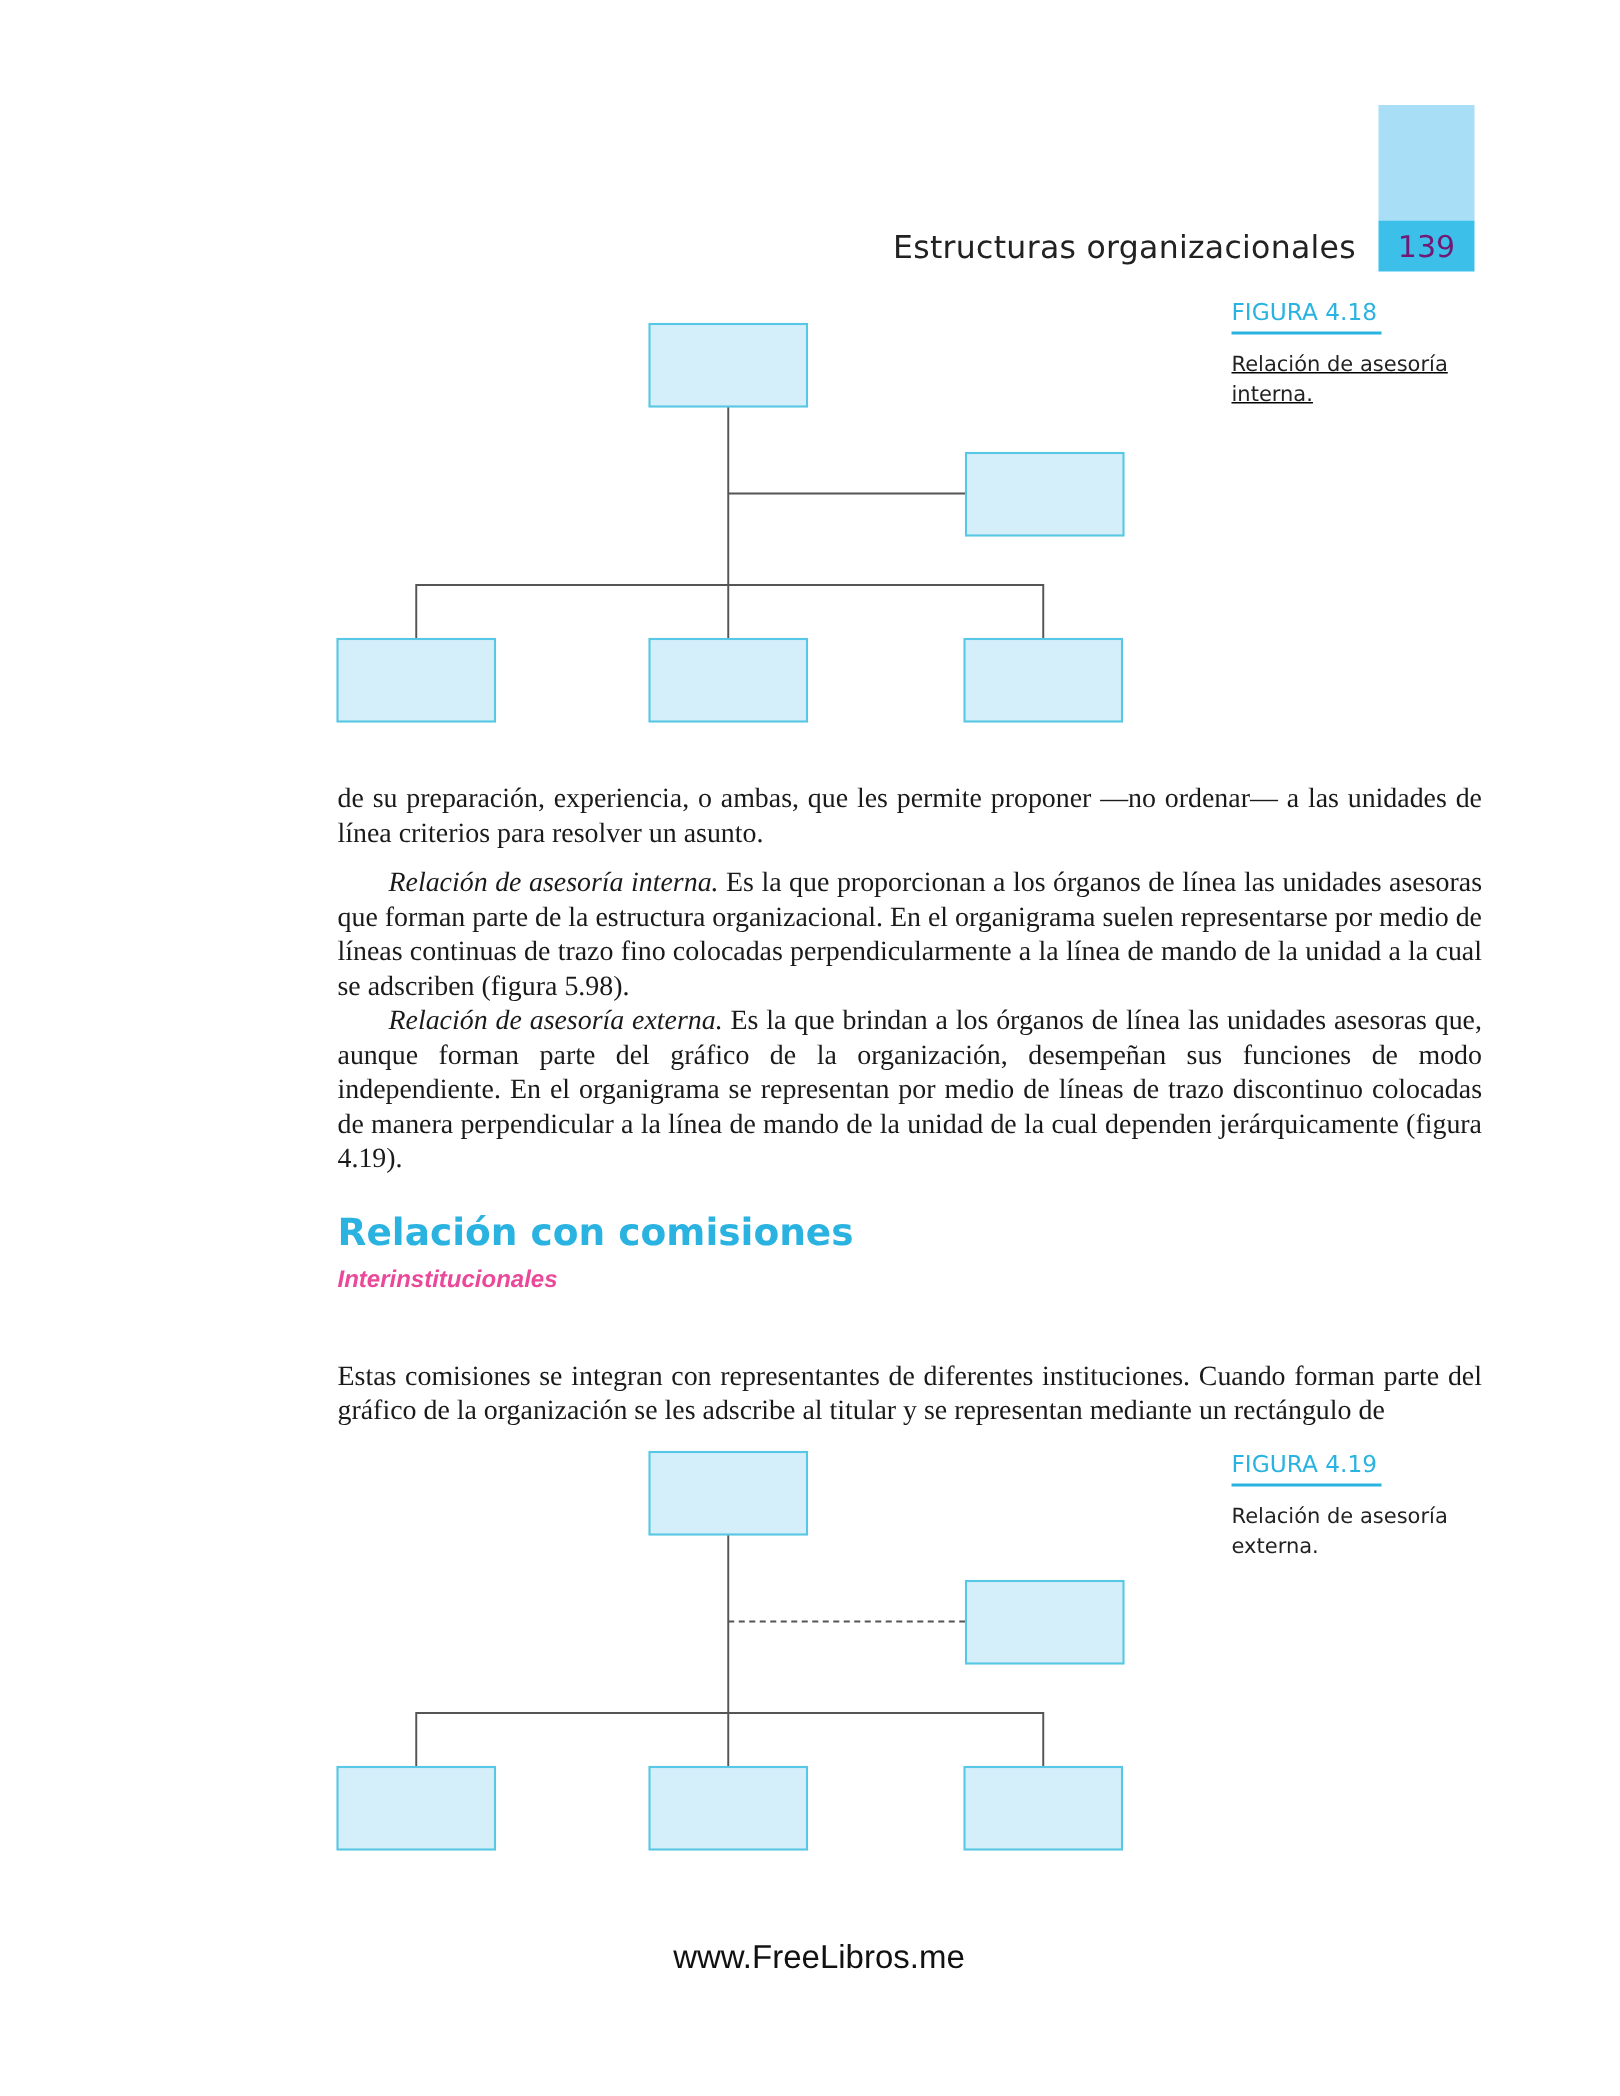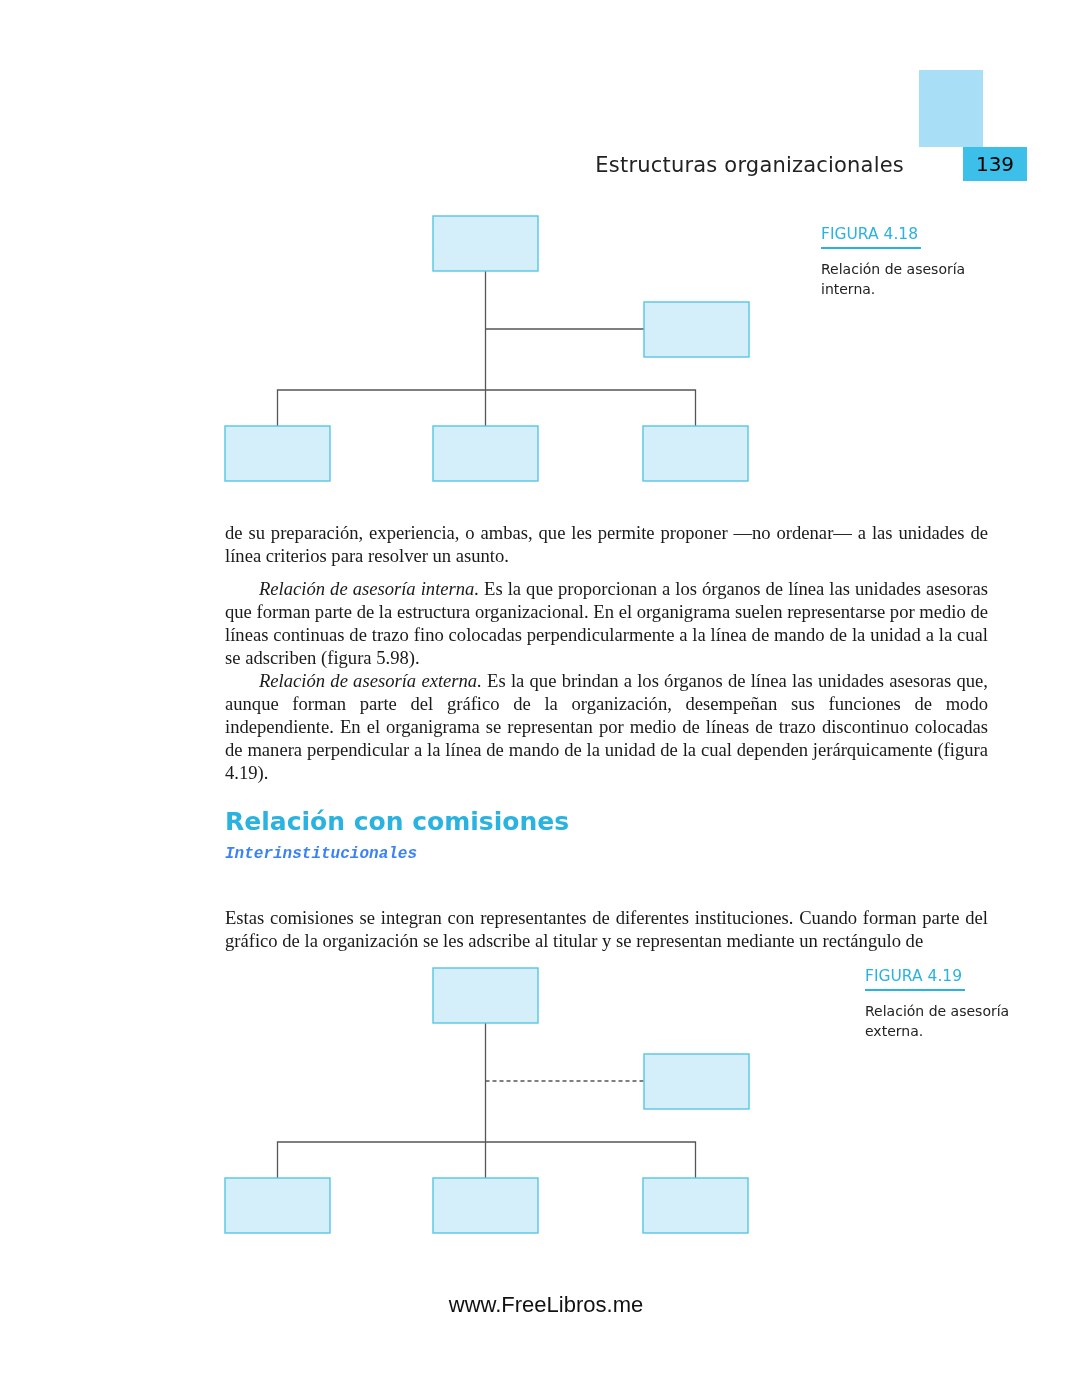--- a/index.html
+++ b/index.html
@@ -1,54 +1,54 @@
 <!DOCTYPE html>
 <html><head>
 <meta charset="utf-8">
 <style>
   html, body { margin: 0; padding: 0; background: #ffffff; }
   body { width: 1080px; height: 1397px; position: relative; overflow: hidden; }
   .page-tab-top { position: absolute; left: 919px; top: 70px; width: 64px; height: 77px; background: #a8def6; }
-  .page-tab-num { position: absolute; left: 919px; top: 147px; width: 64px; height: 34px; background: #3cbfe9; color: #000000;
-    font-family: "DejaVu Sans", sans-serif; font-size: 20px; line-height: 34px; text-align: center; margin-left: 44px; }
+  .page-tab-num { position: absolute; left: 919px; top: 147px; width: 64px; height: 34px; background: #3cbfe9; color: #701a75;
+    font-family: "DejaVu Sans", sans-serif; font-size: 20px; line-height: 34px; text-align: center; }
   .running-head { position: absolute; right: 176px; top: 153px; font-family: "DejaVu Sans", sans-serif; font-size: 21px; color: #222; letter-spacing: 0.2px; }
   .fig-caption { position: absolute; left: 821px; width: 170px; font-family: "DejaVu Sans", sans-serif; }
   .fig-label { color: #2ab3e0; font-size: 15.5px; padding-bottom: 4px; border-bottom: 2px solid #2ab3e0; display: inline-block; width: 100px; }
   .fig-desc { color: #222; font-size: 14px; line-height: 20px; margin-top: 10px; }
   svg.diagram { position: absolute; left: 0; width: 1080px; overflow: visible; }
   .box { fill: #d4eff9; stroke: #56c7e4; stroke-width: 1.4; }
   .line { stroke: #555; stroke-width: 1.3; fill: none; }
   .line.dashed { stroke-dasharray: 4 3; }
   .text-block { position: absolute; left: 225px; width: 763px; font-family: "Liberation Serif", serif; font-size: 18.6px; line-height: 23px; color: #1a1a1a; text-align: justify; }
   .text-block p { margin: 0; }
   .indent { text-indent: 34px; }
   .gap { margin-top: 10px !important; }
   em { font-style: italic; }
   .h-section { position: absolute; left: 225px; top: 807px; font-family: "DejaVu Sans", sans-serif; font-weight: bold; font-size: 25px; color: #2ab3e0; }
-  .h-sub { position: absolute; left: 225px; top: 845px; font-family: Liberation Mono, monospace; font-style: italic; font-weight: bold; font-size: 16px; color: #3b82f6; }
+  .h-sub { position: absolute; left: 225px; top: 845px; font-family: Liberation Sans, sans-serif; font-style: italic; font-weight: bold; font-size: 16px; color: #ec4899; }
   .footer-url { position: absolute; left: 0; width: 1092px; top: 1292px; text-align: center; font-family: "Liberation Sans", sans-serif; font-size: 22px; color: #111; }
 </style>
 </head>
 <body>
 
 <div class="page-tab-top"></div>
 <div class="page-tab-num">139</div>
 <div class="running-head">Estructuras organizacionales</div>
 
 <svg class="diagram" style="top:0;height:500px;">
   <line class="line" x1="485.5" y1="271" x2="485.5" y2="426"></line>
   <line class="line" x1="485.5" y1="329" x2="644" y2="329"></line>
   <polyline class="line" points="277.5,426 277.5,390 695.5,390 695.5,426"></polyline>
   <rect class="box" x="433" y="216" width="105" height="55"></rect>
   <rect class="box" x="644" y="302" width="105" height="55"></rect>
   <rect class="box" x="225" y="426" width="105" height="55"></rect>
   <rect class="box" x="433" y="426" width="105" height="55"></rect>
   <rect class="box" x="643" y="426" width="105" height="55"></rect>
 </svg>
-<div class="fig-caption" style="top:224px;">
+<div class="fig-caption" style="top:198px;text-decoration:underline;">
   <div class="fig-label">FIGURA 4.18</div>
   <div class="fig-desc">Relación de asesoría interna.</div>
 </div>
 
 <div class="text-block" style="top:521px;">
   <p>de su preparación, experiencia, o ambas, que les permite proponer —no ordenar— a las unidades de línea criterios para resolver un asunto.</p>
   <p class="indent gap"><em>Relación de asesoría interna.</em><span> Es la que proporcionan a los órganos de línea las unidades asesoras que forman parte de la estructura organizacional. En el organigrama suelen representarse por medio de líneas continuas de trazo fino colocadas perpendicularmente a la línea de mando de la unidad a la cual se adscriben (figura 5.98).</span></p>
   <p class="indent"><em>Relación de asesoría externa.</em><span> Es la que brindan a los órganos de línea las unidades asesoras que, aunque forman parte del gráfico de la organización, desempeñan sus funciones de modo independiente. En el organigrama se representan por medio de líneas de trazo discontinuo colocadas de manera perpendicular a la línea de mando de la unidad de la cual dependen jerárquicamente (figura 4.19).</span></p>
 </div>
 
@@ -62,18 +62,18 @@
 <svg class="diagram" style="top:0;height:1250px;">
   <line class="line" x1="485.5" y1="1023" x2="485.5" y2="1178"></line>
   <line class="line dashed" x1="485.5" y1="1081" x2="644" y2="1081"></line>
   <polyline class="line" points="277.5,1178 277.5,1142 695.5,1142 695.5,1178"></polyline>
   <rect class="box" x="433" y="968" width="105" height="55"></rect>
   <rect class="box" x="644" y="1054" width="105" height="55"></rect>
   <rect class="box" x="225" y="1178" width="105" height="55"></rect>
   <rect class="box" x="433" y="1178" width="105" height="55"></rect>
   <rect class="box" x="643" y="1178" width="105" height="55"></rect>
 </svg>
-<div class="fig-caption" style="top:966px;margin-left:44px;">
+<div class="fig-caption" style="top:966px;">
   <div class="fig-label">FIGURA 4.19</div>
   <div class="fig-desc">Relación de asesoría externa.</div>
 </div>
 
 <div class="footer-url">www.FreeLibros.me</div>
 
 </body></html>

